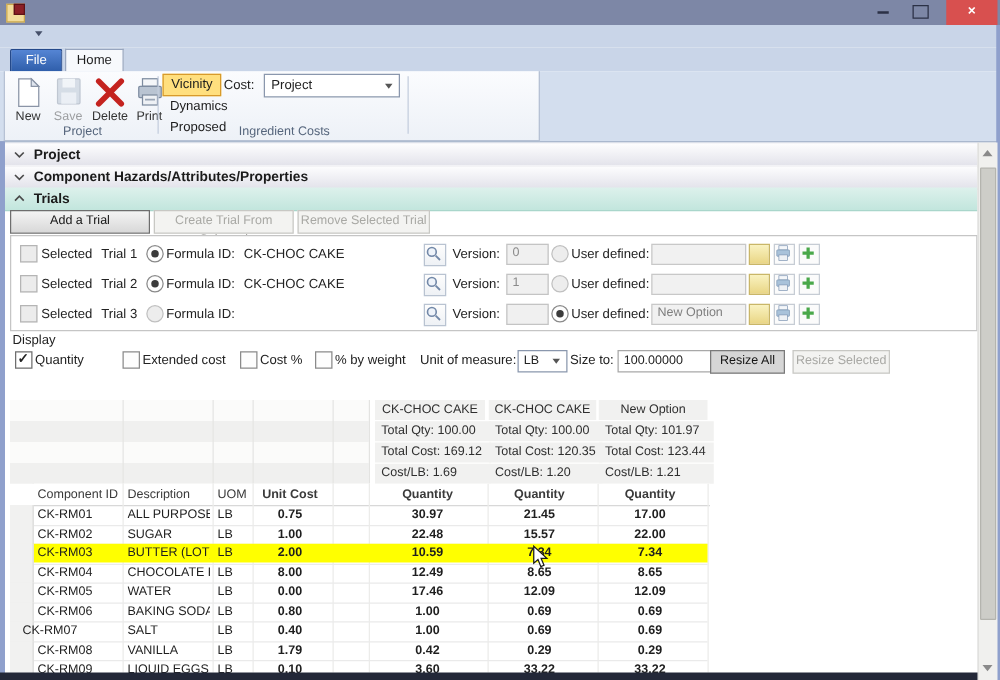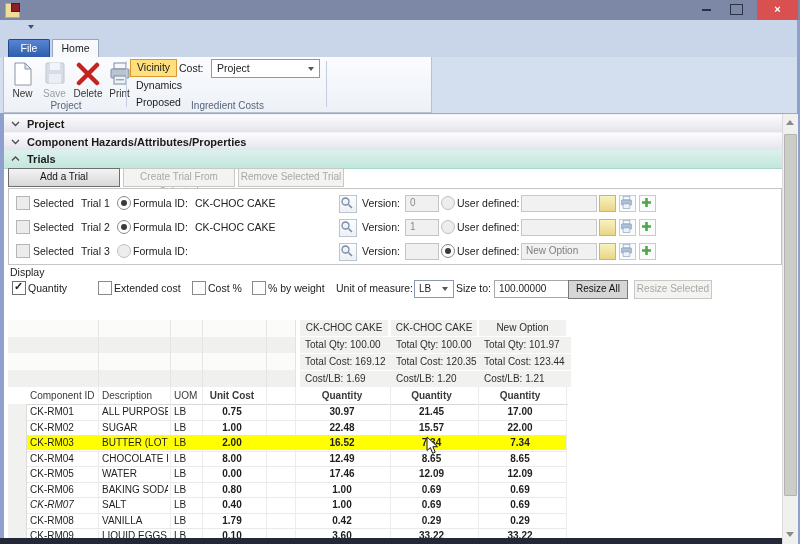--- a/index.html
+++ b/index.html
@@ -378,21 +378,21 @@
       <span class="dc ra" style="left:383px;width:81px;">15.57</span>
       <span class="dc ra" style="left:471px;width:82px;">22.00</span>
     </div>
     <div class="abs drow hl" style="top:115px;">
       <span class="rowbg"></span>
       <span class="dc selcell"></span>
       <span class="dc" style="left:22px;width:68px;">CK-RM03</span>
       <span class="dc" style="left:94px;width:66px;">BUTTER (LOT)</span>
       <span class="dc" style="left:166px;width:28px;">LB</span>
       <span class="dc ra" style="left:194px;width:60px;">2.00</span>
-      <span class="dc ra" style="left:292px;width:84px;">16.52</span>
+      <span class="dc ra" style="left:292px;width:84px;">10.59</span>
       <span class="dc ra" style="left:383px;width:81px;">7.34</span>
       <span class="dc ra" style="left:471px;width:82px;">7.34</span>
     </div>
     <div class="abs drow" style="top:130.5px;">
       <span class="dc selcell"></span>
       <span class="dc" style="left:22px;width:68px;">CK-RM04</span>
       <span class="dc" style="left:94px;width:66px;">CHOCOLATE FLA</span>
       <span class="dc" style="left:166px;width:28px;">LB</span>
       <span class="dc ra" style="left:194px;width:60px;">8.00</span>
       <span class="dc ra" style="left:292px;width:84px;">12.49</span>
@@ -414,21 +414,21 @@
       <span class="dc" style="left:22px;width:68px;">CK-RM06</span>
       <span class="dc" style="left:94px;width:66px;">BAKING SODA</span>
       <span class="dc" style="left:166px;width:28px;">LB</span>
       <span class="dc ra" style="left:194px;width:60px;">0.80</span>
       <span class="dc ra" style="left:292px;width:84px;">1.00</span>
       <span class="dc ra" style="left:383px;width:81px;">0.69</span>
       <span class="dc ra" style="left:471px;width:82px;">0.69</span>
     </div>
     <div class="abs drow" style="top:177px;">
       <span class="dc selcell"></span>
-      <span class="dc" style="left:22px;width:68px;font-style:italic;">CK-RM07</span>
+      <span class="dc" style="left:10px;width:68px;">CK-RM07</span>
       <span class="dc" style="left:94px;width:66px;">SALT</span>
       <span class="dc" style="left:166px;width:28px;">LB</span>
       <span class="dc ra" style="left:194px;width:60px;">0.40</span>
       <span class="dc ra" style="left:292px;width:84px;">1.00</span>
       <span class="dc ra" style="left:383px;width:81px;">0.69</span>
       <span class="dc ra" style="left:471px;width:82px;">0.69</span>
     </div>
     <div class="abs drow" style="top:192.5px;">
       <span class="dc selcell"></span>
       <span class="dc" style="left:22px;width:68px;">CK-RM08</span>

